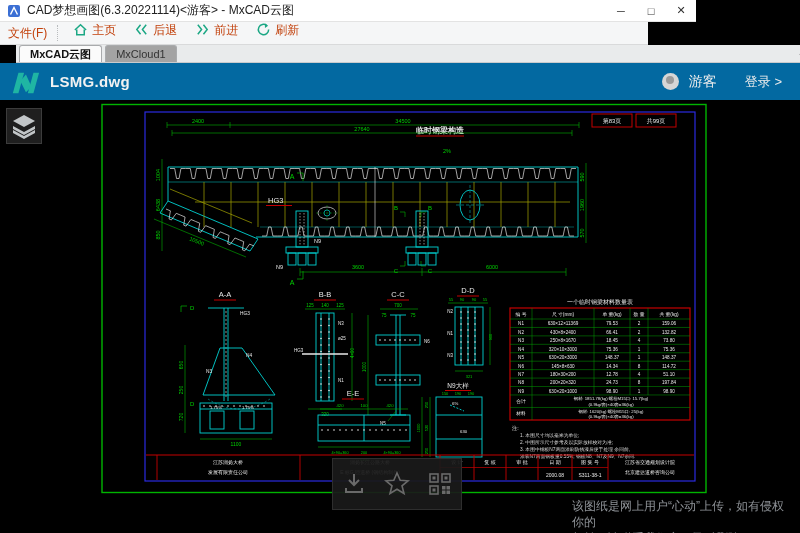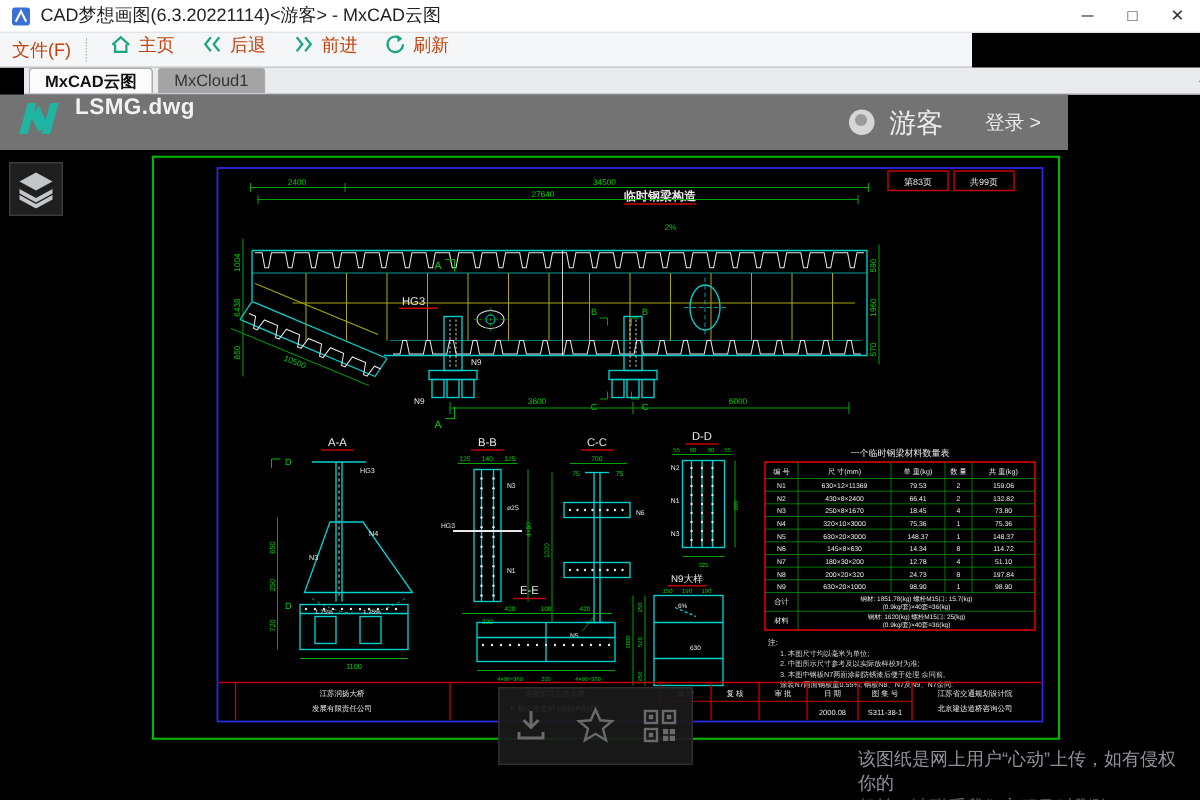--- a/index.html
+++ b/index.html
@@ -1,21 +1,21 @@
 <!DOCTYPE html>
 <html><head>
 <meta charset="utf-8">
 <style>
   * { margin:0; padding:0; box-sizing:border-box; }
   html,body { width:800px; height:533px; overflow:hidden; background:#000; }
   body { font-family:"Liberation Sans", sans-serif; }
   #window { position:relative; width:800px; height:533px; background:#000; }
 
   
-  #titlebar { position:absolute; left:0; top:0; width:800px; height:22px; background:#ffffff;
+  #titlebar { position:absolute; left:0; top:0; width:696px; height:22px; background:#ffffff;
     display:flex; align-items:center; border-bottom:1px solid #e3e3e3; }
   #titlebar .app-icon { width:14px; height:14px; margin:0 6px 0 7px; }
   #titlebar .title-text { font-size:12px; color:#222; }
   #win-controls { margin-left:auto; display:flex; height:22px; }
   #win-controls .wbtn { width:30px; height:22px; display:flex; align-items:center; justify-content:center;
     font-size:11px; color:#333; cursor:default; }
 
   
   #menubar { position:absolute; left:0; top:22px; width:648px; height:23px; background:#f5f6f7;
     display:flex; align-items:center; border-bottom:1px solid #d9dadb; font-size:12px; color:#c2410c; }
@@ -28,29 +28,29 @@
   #tabbar { position:absolute; left:16px; top:45px; width:800px; height:18px; background:#e9ebec;
     display:flex; align-items:flex-end; border-bottom:1px solid #c9cbcd; }
   .tab { height:17px; display:flex; align-items:center; padding:0 10px; font-size:11px;
     border:1px solid #a9abad; border-bottom:none; border-radius:3px 3px 0 0; margin-left:3px; }
   .tab.active { background:#fbfbfb; font-weight:bold; color:#111; }
   .tab.inactive { background:#a3a3a3; color:#333; }
   #tab-arrows { margin-left:auto; display:flex; gap:2px; padding-right:4px; font-size:7px; color:#444;
     align-self:center; }
 
   
-  #viewer-header { position:absolute; left:0; top:63px; width:712px; height:37px; background:#737373;
-    display:flex; }
+  #viewer-header { position:absolute; left:0; top:63px; width:800px; height:37px; background:#0369a1;
+    display:flex; align-items:center; }
   #viewer-header .logo { margin:0 10px 0 10px; }
   #viewer-header .fname { color:#f2f2f2; font-size:15px; font-weight:bold; letter-spacing:.3px; }
   #viewer-header .right { margin-left:auto; display:flex; align-items:center; gap:10px; padding-right:18px; }
   #viewer-header .avatar { width:17px; height:17px; border-radius:50%; background:#d6d6d6; position:relative; }
   #viewer-header .avatar::after { content:""; position:absolute; left:4.5px; top:3px; width:8px; height:8px;
     border-radius:50%; background:#9a9a9a; }
-  #viewer-header .utext { color:#ececec; font-size:18px; }
+  #viewer-header .utext { color:#ececec; font-size:14px; }
   #viewer-header .login { color:#ececec; font-size:13px; margin-left:18px; }
 
   
   #content { position:absolute; left:0; top:100px; width:800px; height:433px; background:#000; }
   #layers-btn { position:absolute; left:6px; top:8px; width:36px; height:36px; background:#1f1f1f;
     border:1px solid #3c3c3c; display:flex; align-items:center; justify-content:center; }
   #cad-svg { position:absolute; left:100px; top:3px; }
 
   
   #overlay-bar { position:absolute; left:332px; top:358px; width:130px; height:52px;

